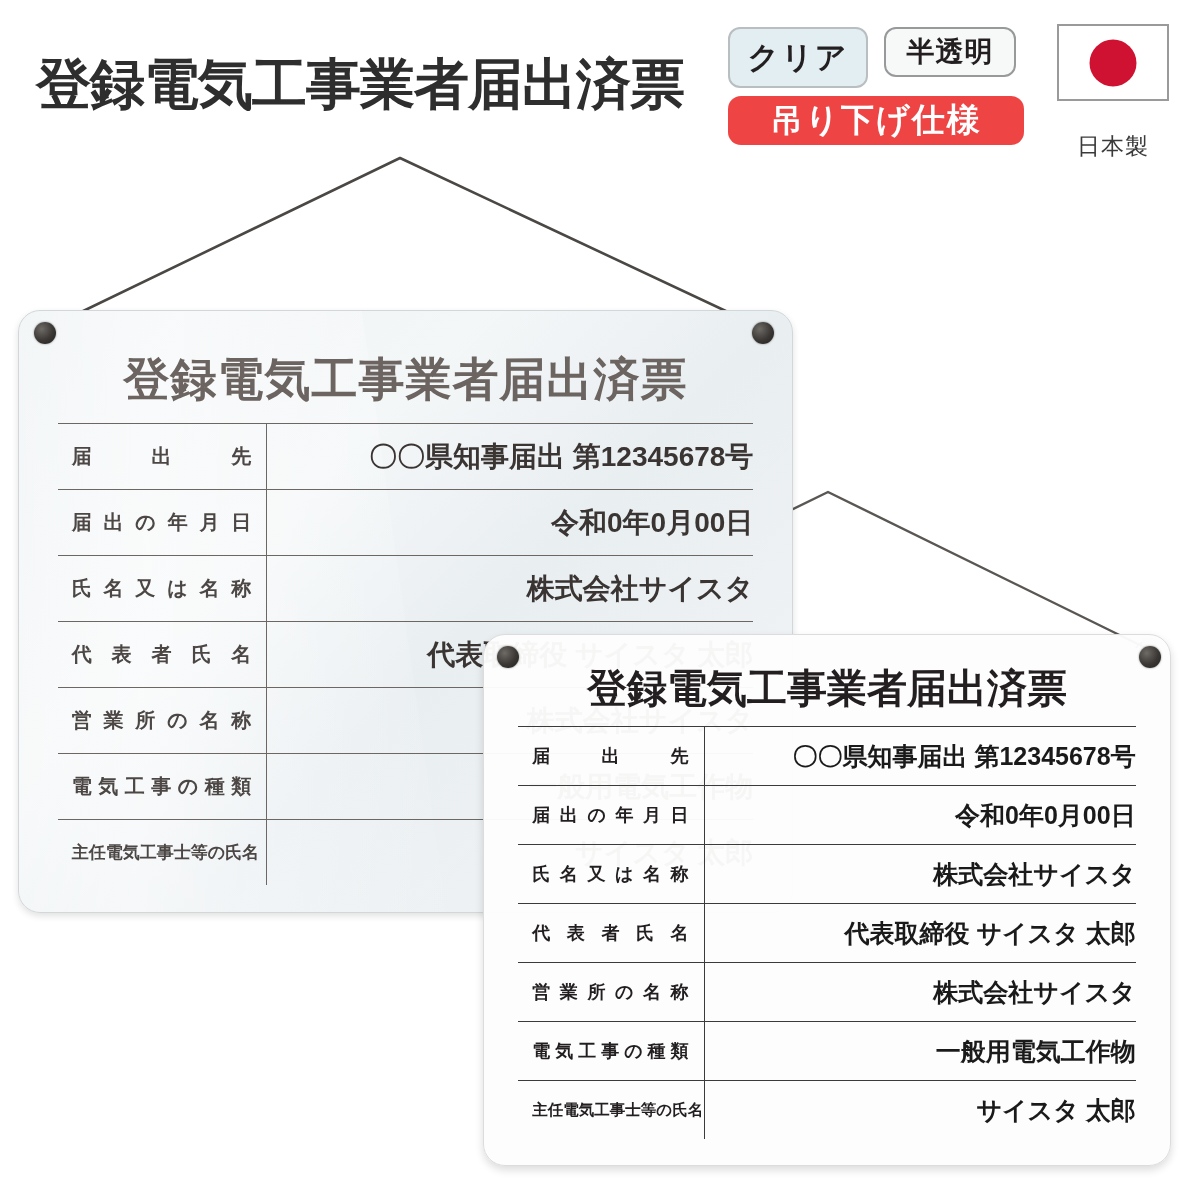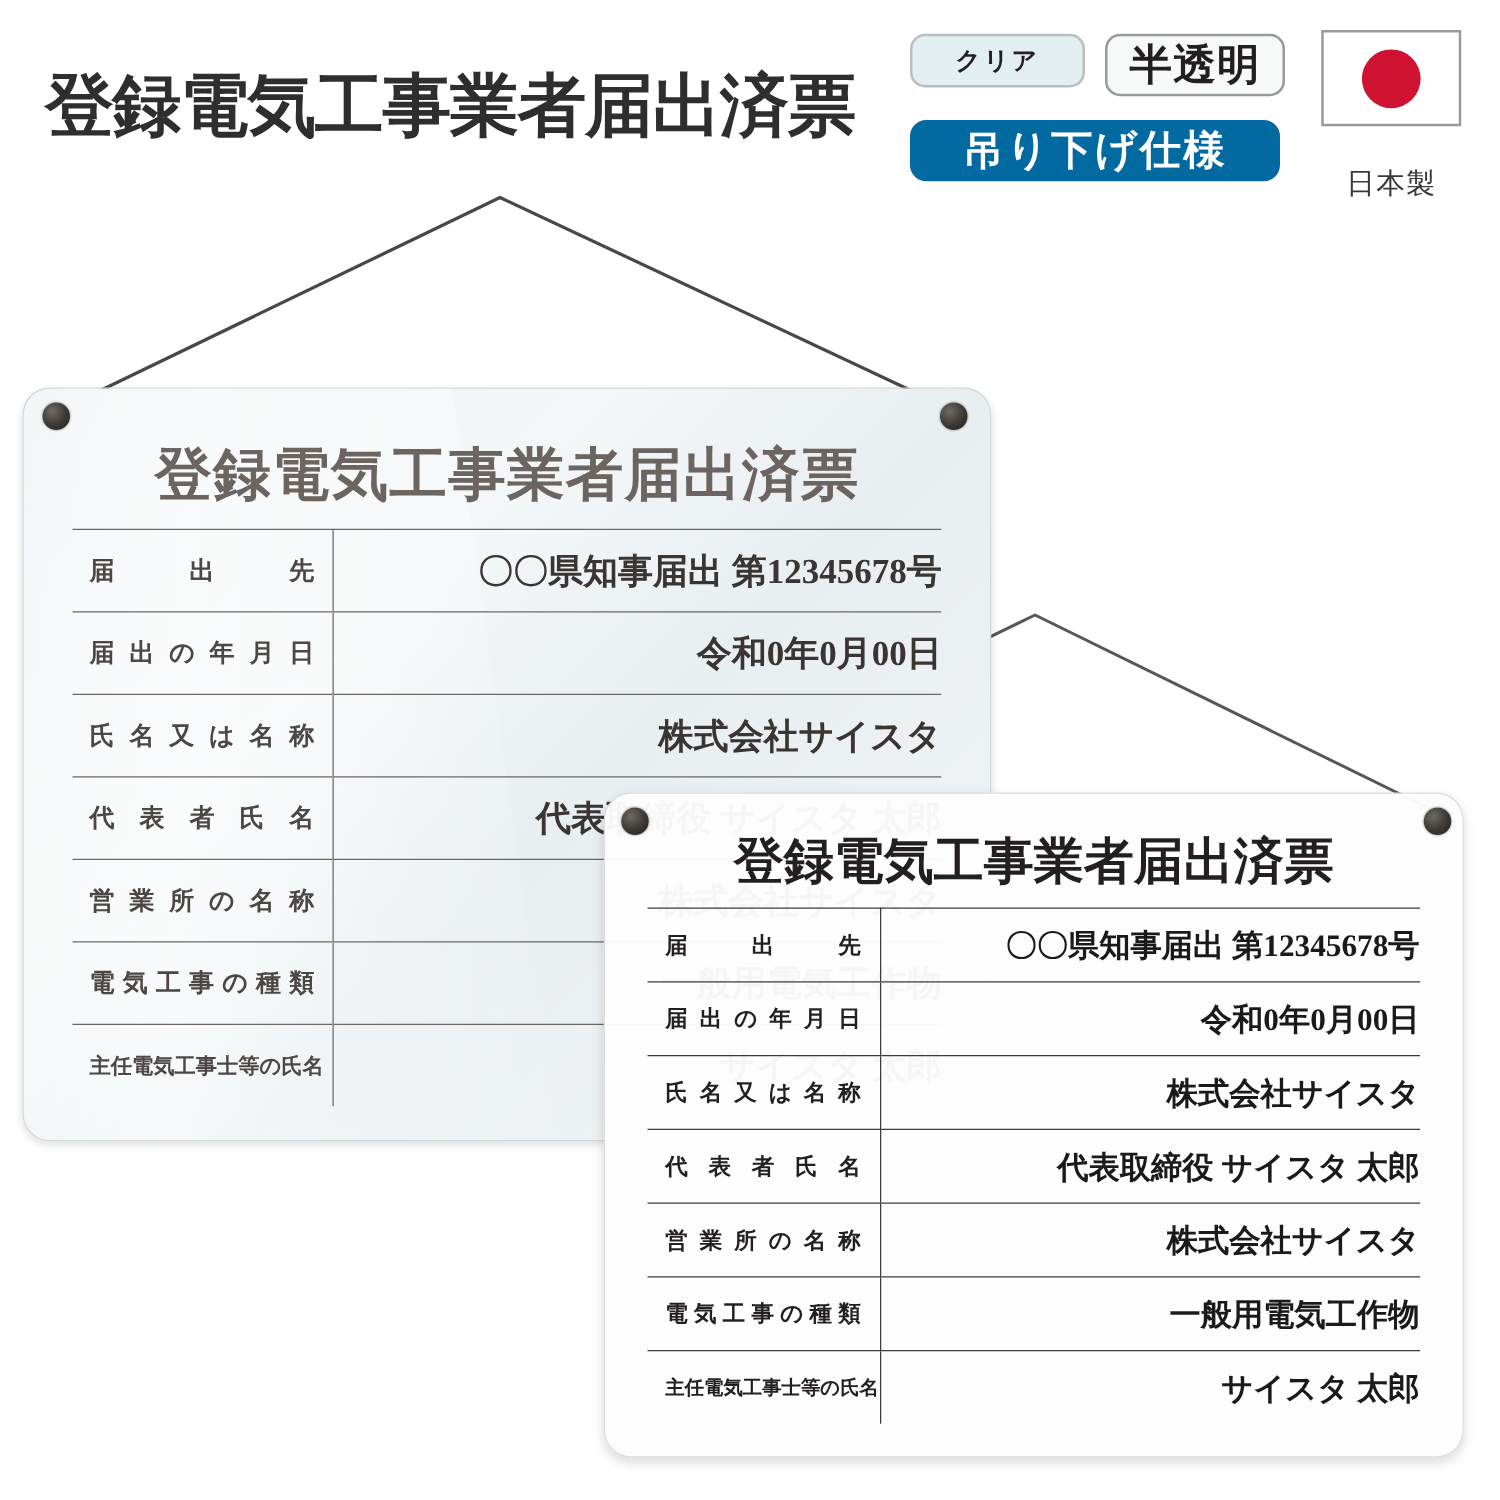--- a/index.html
+++ b/index.html
@@ -42,44 +42,44 @@
     align-items: center;
     justify-content: center;
     border-radius: 12px;
     font-weight: 700;
     white-space: nowrap;
   }
   #badge-clear {
     left: 728px;
     top: 27px;
     width: 140px;
-    height: 43px;
+    height: 61px;
     background: #e2eef1;
     border: 2.5px solid #b9bfc1;
     color: #231f20;
-    font-size: 20px;
+    font-size: 31px;
     letter-spacing: 2px;
   }
   #badge-translucent {
     left: 884px;
     top: 27px;
-    width: 144px;
+    width: 132px;
     height: 50px;
     background: #f7f8f8;
     border: 2.5px solid #97999b;
     color: #231f20;
-    font-size: 34px;
+    font-size: 28px;
     letter-spacing: 1px;
   }
   #badge-hanging {
     left: 728px;
     top: 96px;
     width: 296px;
     height: 49px;
-    background: #0369a1;
+    background: #ef4444;
     border: none;
     color: #ffffff;
     font-size: 33px;
     letter-spacing: 2px;
     border-radius: 13px;
   }
 
   #made-in-japan {
     position: absolute;
     left: 1057px;
@@ -206,21 +206,20 @@
     border-collapse: collapse;
     width: 88%;
     margin: 0 auto;
     table-layout: fixed;
   }
   .sign-table td {
     padding: 0;
     vertical-align: middle;
     white-space: nowrap;
     overflow: hidden;
-    font-family: Liberation Serif, serif;
   }
   .cell-label {
     text-align: center;
     font-weight: 700;
   }
   .cell-value {
     text-align: right;
     font-weight: 700;
   }
 

